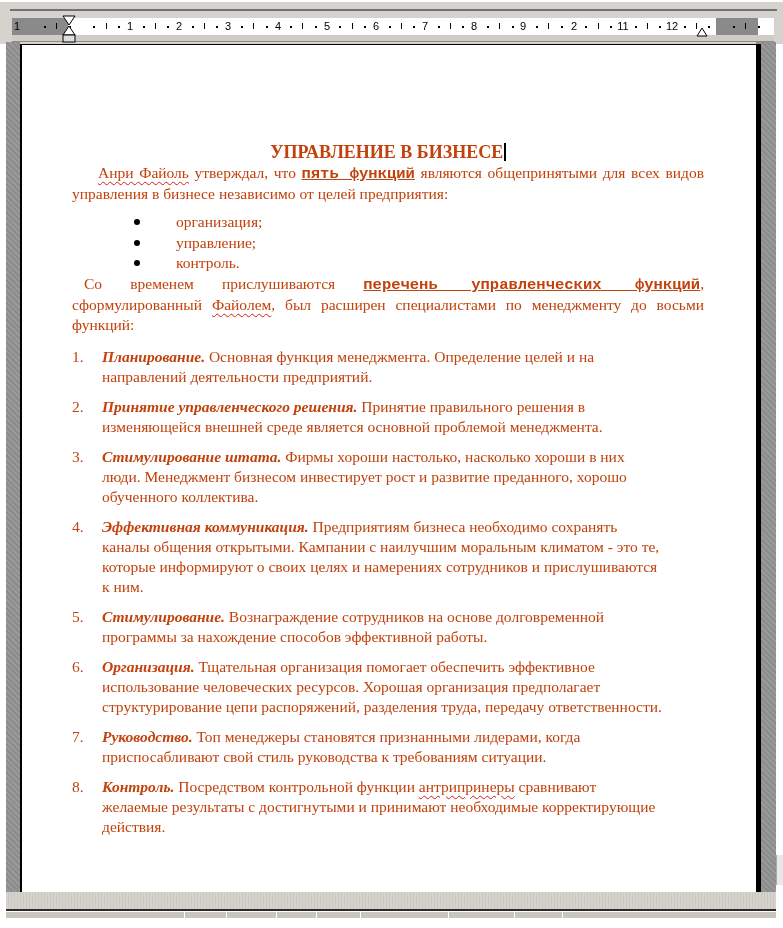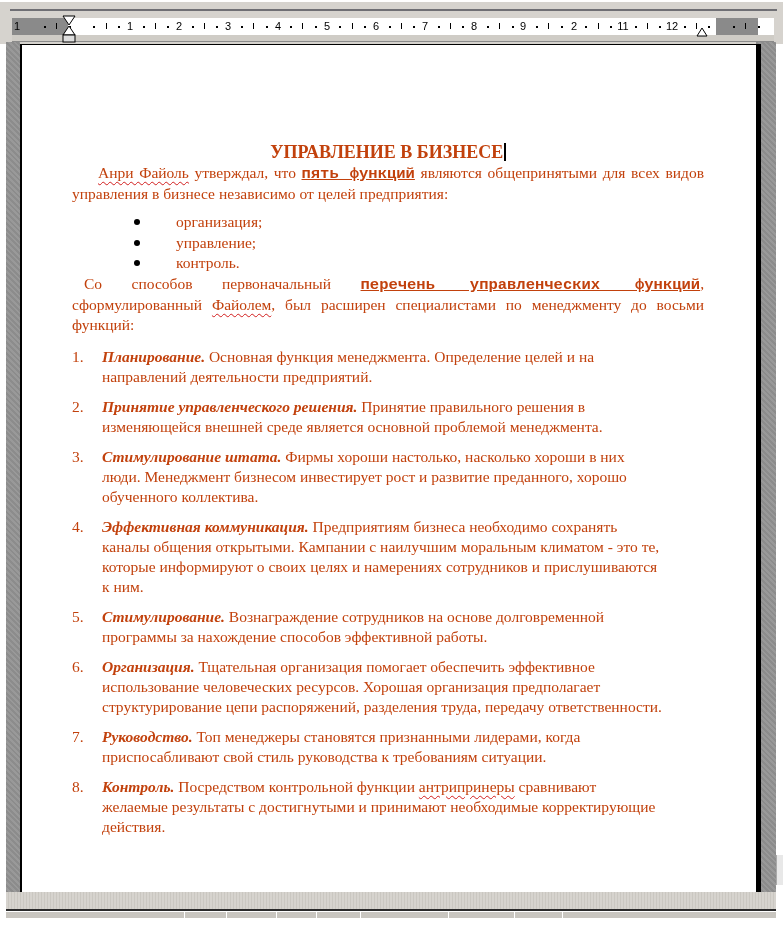--- a/index.html
+++ b/index.html
@@ -164,21 +164,21 @@
     <div class="title"><span>УПРАВЛЕНИЕ В БИЗНЕСЕ</span><span class="caret"></span></div>
 
     <p class="para"><span class="spell">Анри Файоль</span><span> утверждал, что </span><span class="bu">пять функций</span><span> являются общепринятыми для всех видов управления в бизнесе независимо от целей предприятия:</span></p>
 
     <ul class="bullets">
       <li><span class="dot"></span><span>организация;</span></li>
       <li><span class="dot"></span><span>управление;</span></li>
       <li><span class="dot"></span><span>контроль.</span></li>
     </ul>
 
-    <p class="para2"><span class="spread">Со способов первоначальный </span><span class="bu spread">перечень управленческих функций</span><span>, сформулированный </span><span class="spell">Файолем</span><span>,  был расширен специалистами по менеджменту до восьми функций:</span></p>
+    <p class="para2"><span class="spread">Со временем прислушиваются </span><span class="bu spread">перечень управленческих функций</span><span>, сформулированный </span><span class="spell">Файолем</span><span>,  был расширен специалистами по менеджменту до восьми функций:</span></p>
 
     <ol class="numbered">
       <li><span class="num">1.</span><span class="term">Планирование.</span><span> Основная функция менеджмента. Определение целей и на направлений деятельности предприятий.</span></li>
       <li><span class="num">2.</span><span class="term">Принятие управленческого решения.</span><span> Принятие правильного решения в изменяющейся внешней среде является основной проблемой менеджмента.</span></li>
       <li><span class="num">3.</span><span class="term">Стимулирование штата.</span><span> Фирмы хороши настолько, насколько хороши в них люди. Менеджмент бизнесом инвестирует рост и развитие преданного, хорошо обученного коллектива.</span></li>
       <li><span class="num">4.</span><span class="term">Эффективная коммуникация.</span><span> Предприятиям бизнеса необходимо сохранять каналы общения открытыми. Кампании с наилучшим моральным климатом - это те, которые информируют о своих целях и намерениях сотрудников и прислушиваются к ним.</span></li>
       <li><span class="num">5.</span><span class="term">Стимулирование.</span><span> Вознаграждение сотрудников на основе долговременной программы за нахождение способов эффективной работы.</span></li>
       <li><span class="num">6.</span><span class="term">Организация.</span><span> Тщательная организация помогает обеспечить эффективное использование человеческих ресурсов. Хорошая организация предполагает структурирование цепи распоряжений, разделения труда, передачу ответственности.</span></li>
       <li><span class="num">7.</span><span class="term">Руководство.</span><span> Топ менеджеры становятся признанными лидерами, когда приспосабливают свой стиль руководства к требованиям ситуации.</span></li>
       <li><span class="num">8.</span><span class="term">Контроль.</span><span> Посредством контрольной функции </span><span class="spell">антрипринеры</span><span> сравнивают желаемые результаты с достигнутыми и принимают необходимые корректирующие действия.</span></li>

